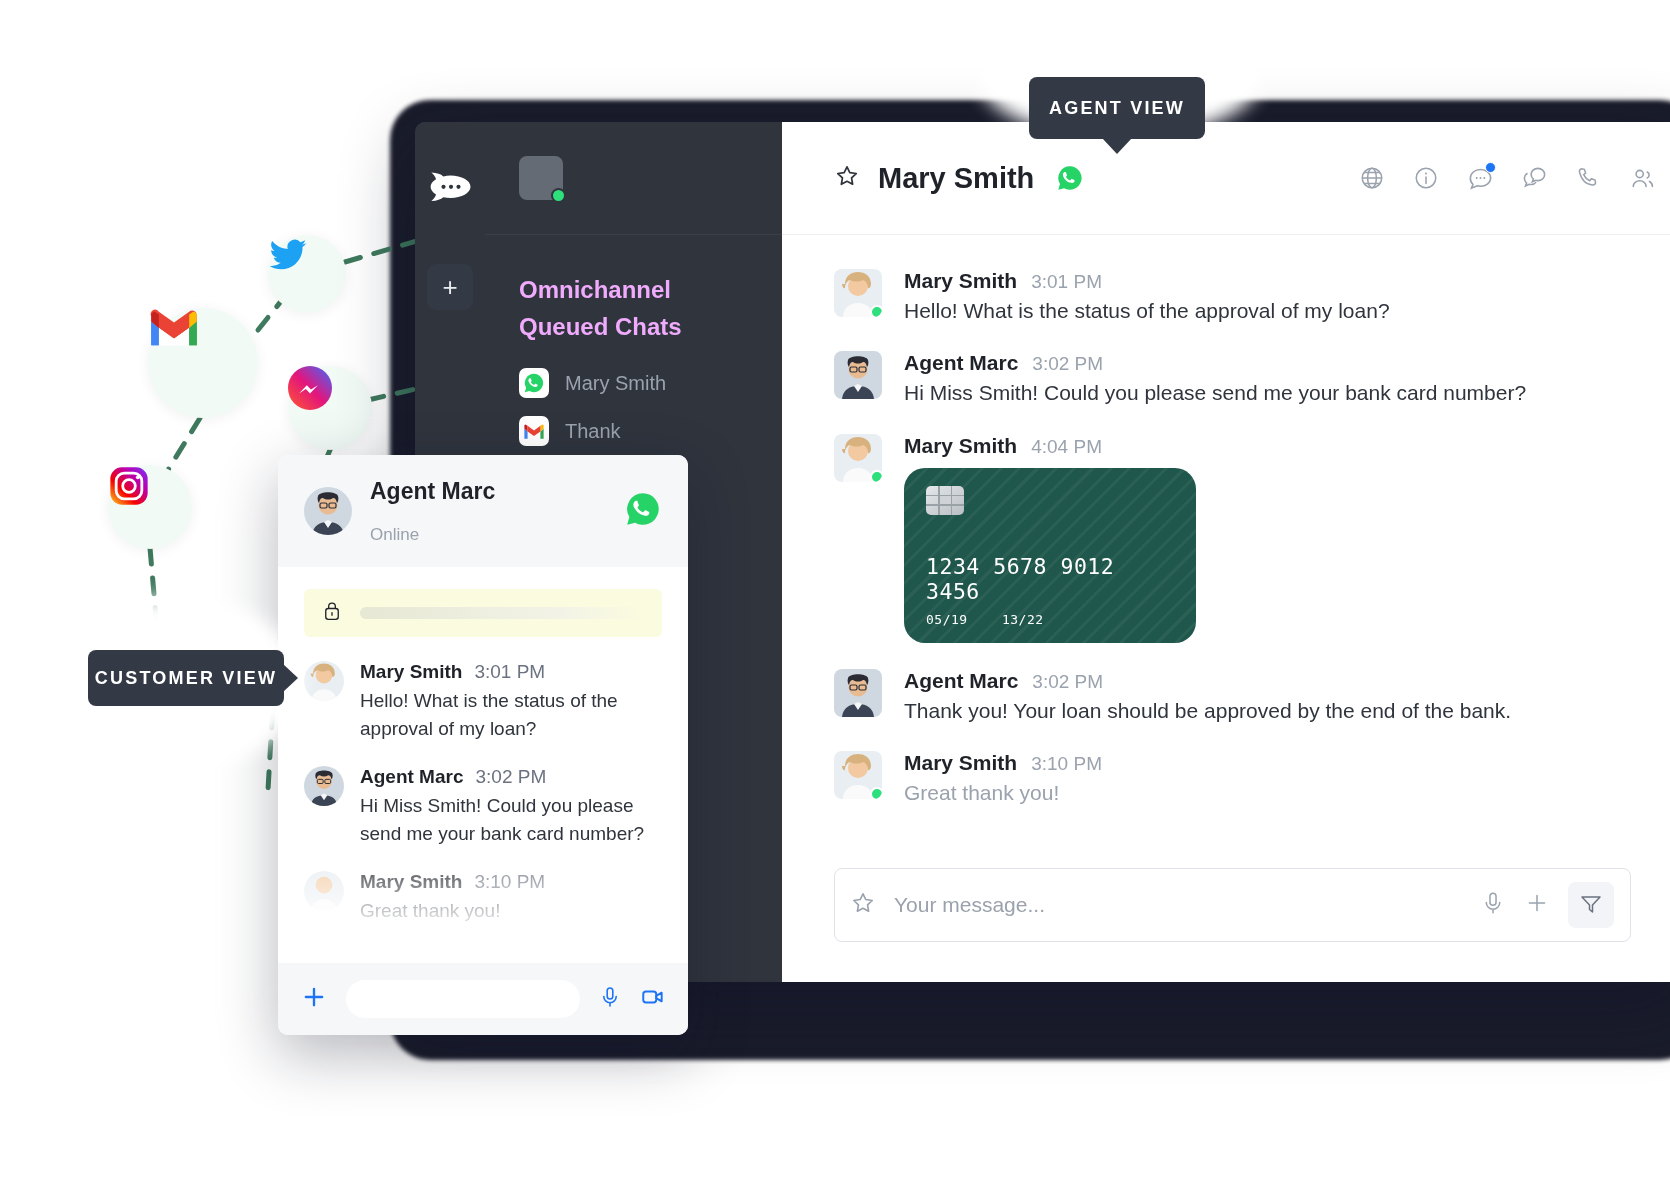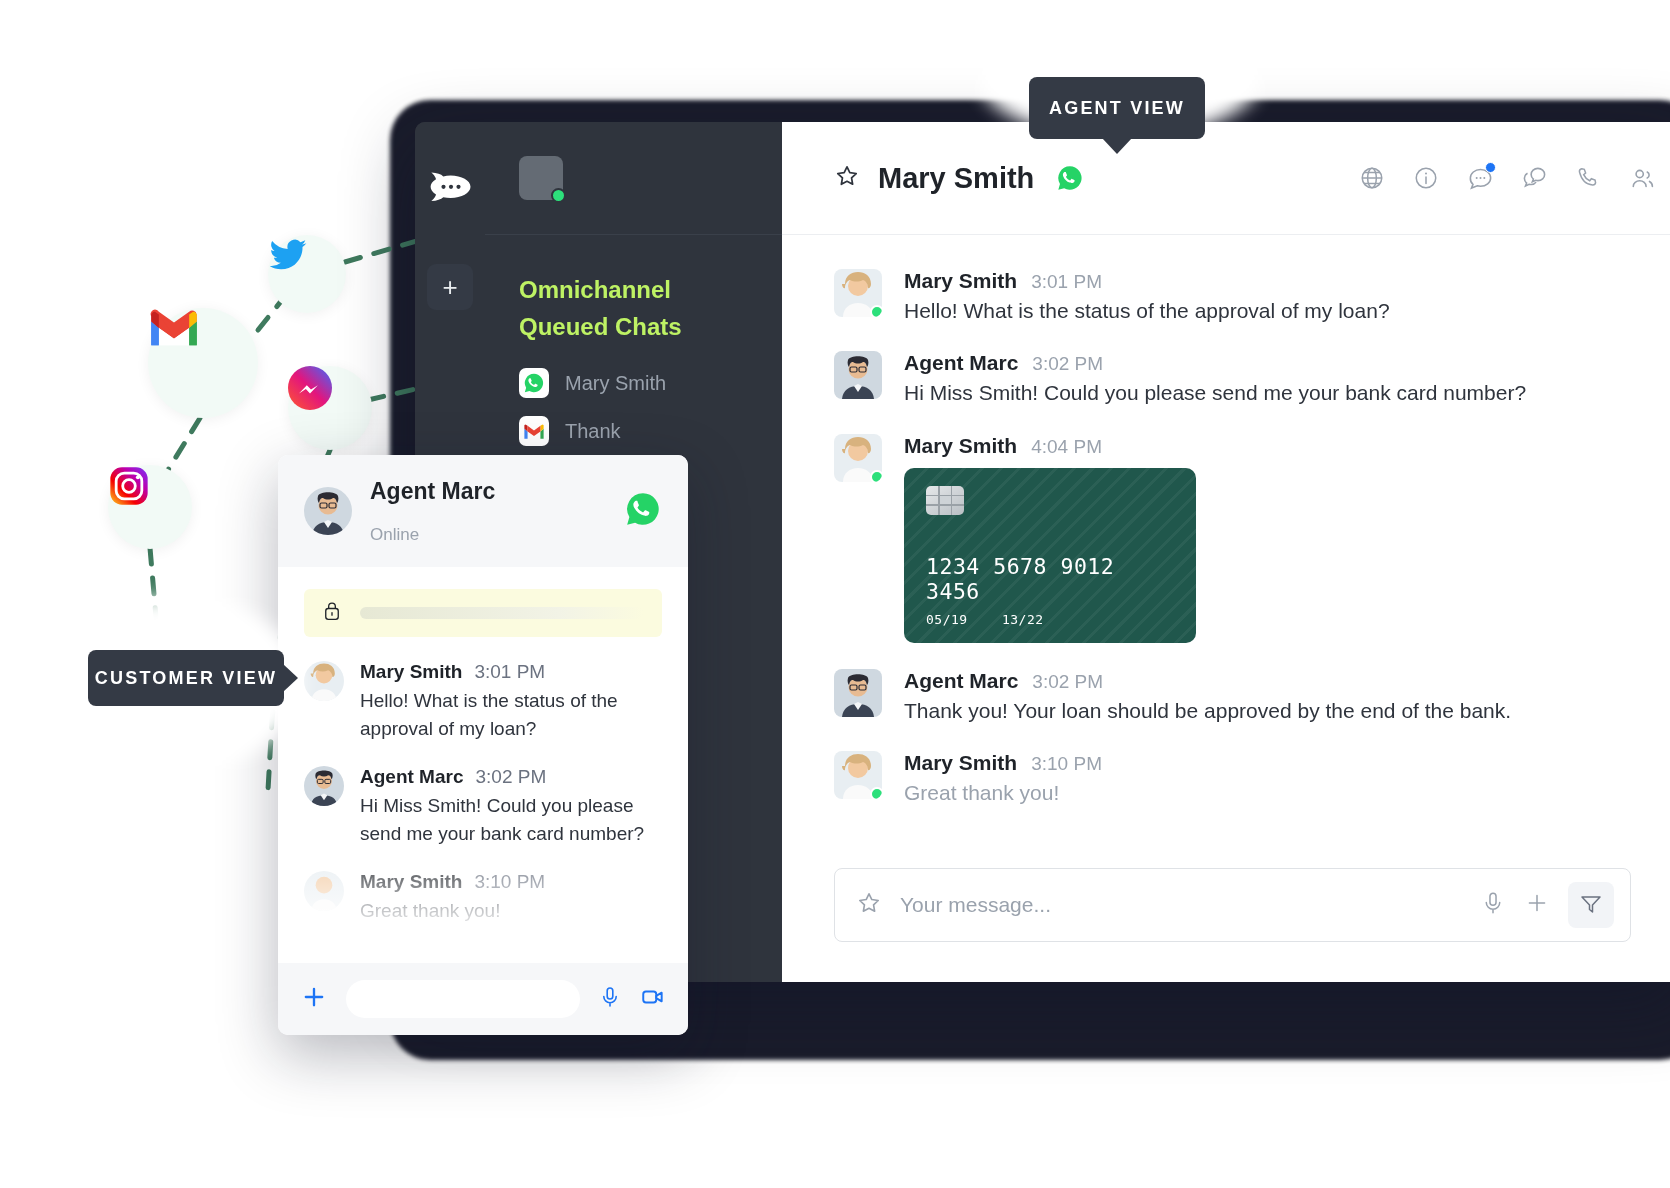--- a/index.html
+++ b/index.html
@@ -52,21 +52,21 @@
     font-size: 26px; line-height: 1; font-weight: 300;
   }
 
   
   .sidebar { width: 297px; flex: 0 0 297px; background: #2f343d; }
   .sb-top { height: 113px; display: flex; align-items: center; padding: 0 0 0 34px;
             border-bottom: 1px solid #3a404a; }
   .sb-avatar { position: relative; width: 44px; height: 44px; border-radius: 8px; background: #646b74; }
   .sb-avatar .dot { position: absolute; right: -3px; bottom: -3px; width: 15px; height: 15px;
                     border-radius: 50%; background: #2de07b; border: 2px solid #2f343d; }
-  .sb-title { color: #bef264; font-size: 24px; font-weight: 700; line-height: 1.55;
+  .sb-title { color: #f0abfc; font-size: 24px; font-weight: 700; line-height: 1.55;
               padding: 36px 30px 14px 34px; }
   .sb-item { display: flex; align-items: center; gap: 16px; padding: 9px 34px; }
   .sb-ico { width: 30px; height: 30px; border-radius: 7px; background: #fff;
             display: flex; align-items: center; justify-content: center; flex: 0 0 30px; }
   .sb-label { color: #9aa2ad; font-size: 20px; }
 
   
   .conv { flex: 1; background: #ffffff; display: flex; flex-direction: column; min-width: 0; }
   .conv-head { height: 113px; flex: 0 0 113px; display: flex; align-items: center;
                padding: 0 22px 0 52px; border-bottom: 1px solid #eceef1; }
@@ -87,21 +87,21 @@
              border-radius: 50%; background: #2de07b; border: 2px solid #fff; }
   .msg-body { min-width: 0; flex: 1; }
   .msg-meta { display: flex; align-items: baseline; gap: 14px; margin-bottom: 4px; }
   .msg-name { font-size: 21px; font-weight: 700; color: #1f2329; }
   .msg-time { font-size: 19px; color: #9aa2ad; }
   .msg-text { font-size: 21px; color: #2f343d; line-height: 1.35; }
   .msg-text.muted { color: #9aa2ad; }
 
   
   .card {
-    width: 292px; height: 175px; border-radius: 10px; margin-top: 10px;
+    width: 292px; height: 175px; border-radius: 21px; margin-top: 10px;
     background: #20574c;
     position: relative; overflow: hidden; padding: 18px 22px 0 22px;
     color: #fff;
   }
   .card::after {
     content: ""; position: absolute; inset: 0;
     background: repeating-linear-gradient(-45deg, rgba(255,255,255,.05) 0 3px, transparent 3px 13px);
   }
   .chip { width: 38px; height: 29px; border-radius: 5px; position: relative; z-index: 2;
           background: linear-gradient(145deg,#e6e8ea,#b9bfc4); }
@@ -113,21 +113,21 @@
   .chip i.c  { left: 12px; right: 12px; top: 9px; bottom: 9px; background: #ced3d7; }
   .card-num { position: relative; z-index: 2; margin-top: 39px;
               font-family: "DejaVu Sans Mono", monospace; font-size: 21.5px; letter-spacing: .5px; }
   .card-dates { position: relative; z-index: 2; margin-top: 8px;
                 font-family: "DejaVu Sans Mono", monospace; font-size: 13px; letter-spacing: .5px; }
   .card-dates span + span { margin-left: 26px; }
 
   
   .composer { flex: 0 0 auto; padding: 22px 52px 40px 52px; }
   .composer-box { height: 74px; border: 1px solid #dfe2e6; border-radius: 8px;
-                  display: flex; align-items: center; padding: 0 16px 0 21px; gap: 18px; }
+                  display: flex; align-items: center; padding: 0 16px 0 15px; gap: 18px; }
   .composer-ph { flex: 1; font-size: 21px; color: #9aa2ad; }
   .send-btn { width: 46px; height: 46px; border-radius: 8px; background: #f2f4f7;
               display: flex; align-items: center; justify-content: center; color: #6b7280; }
 
   
   .popup {
     position: absolute; left: 278px; top: 455px; width: 410px; height: 580px;
     background: #fff; border-radius: 10px; overflow: hidden;
     box-shadow: 0 20px 60px rgba(16,20,40,.30);
     display: flex; flex-direction: column;

